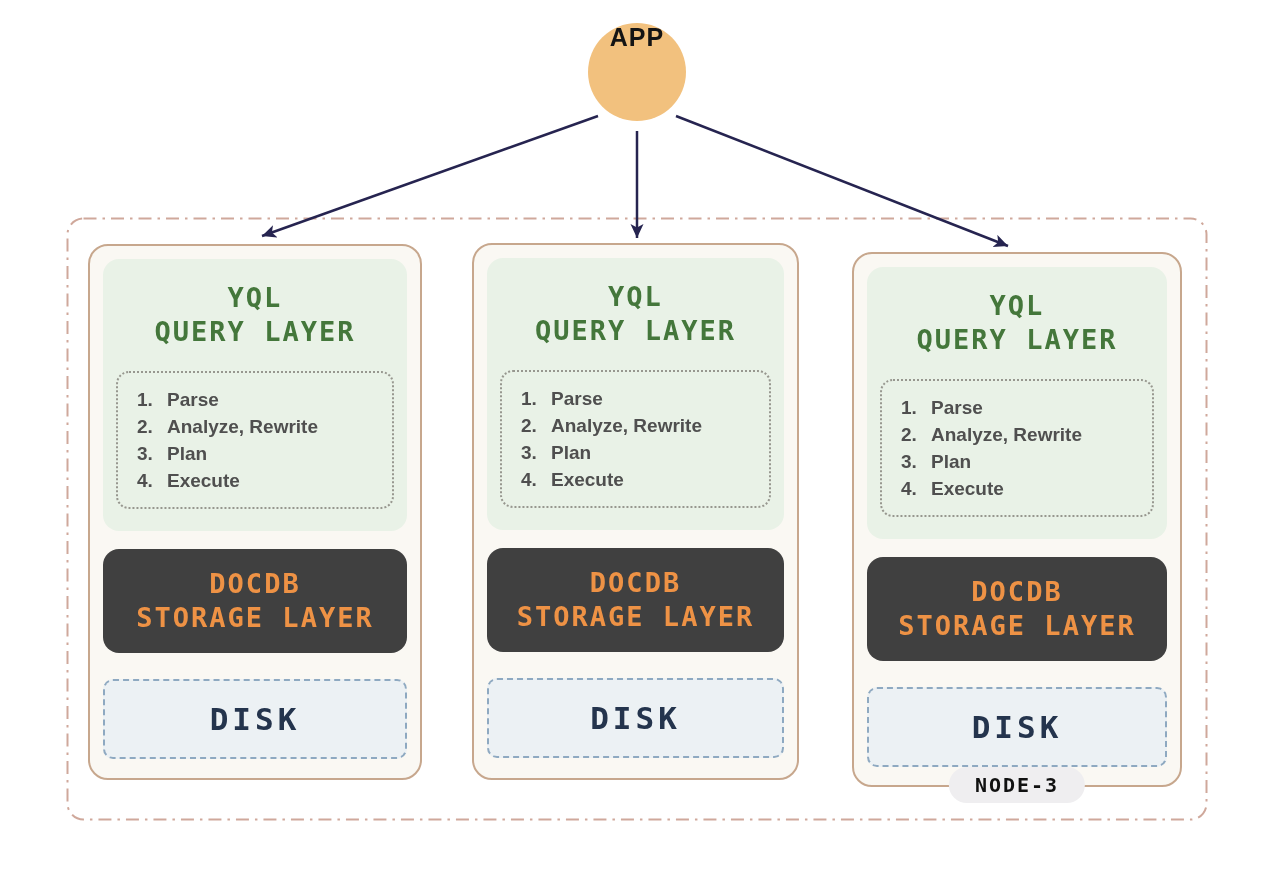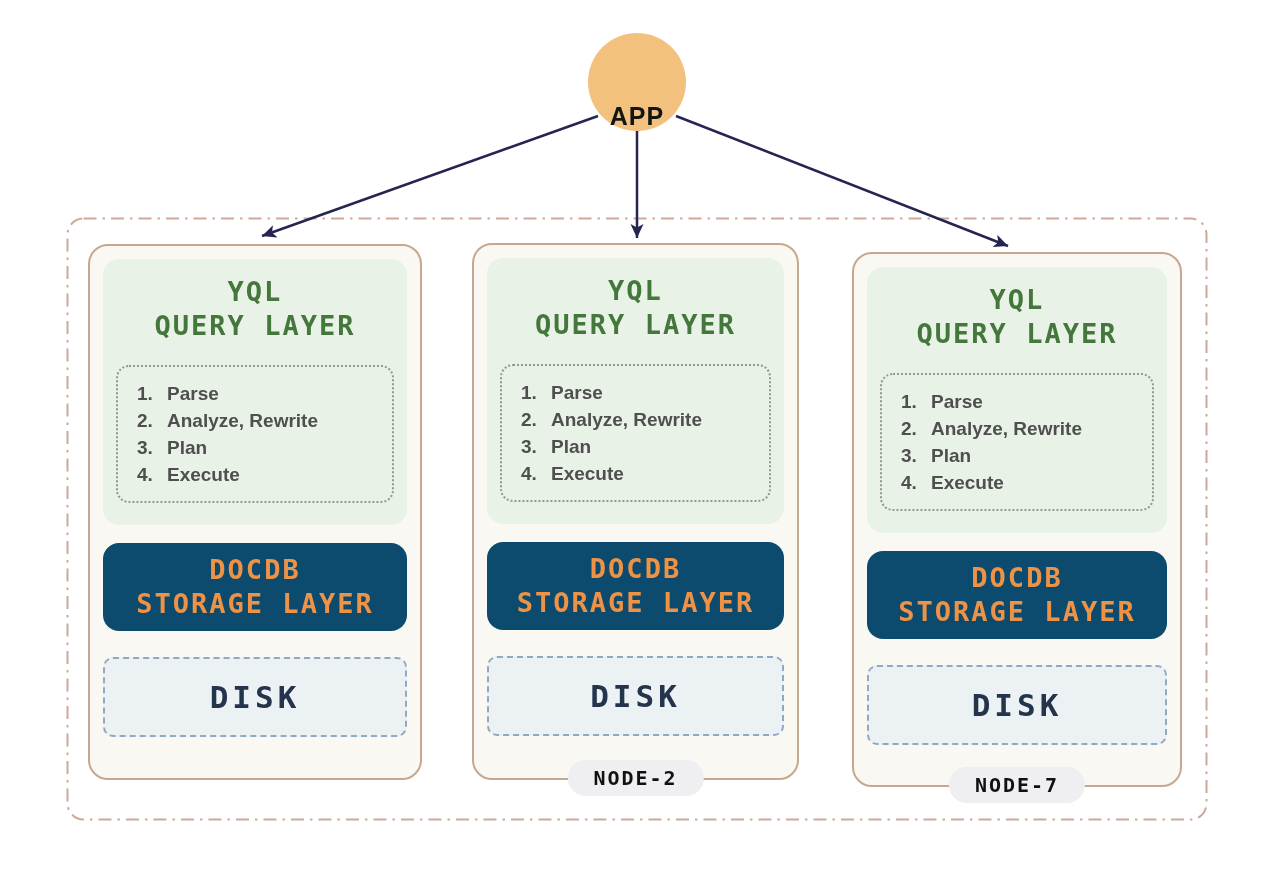--- a/index.html
+++ b/index.html
@@ -8,23 +8,23 @@
     width:1284px;height:884px;
     background:#ffffff;
     font-family:"Liberation Sans",sans-serif;
     overflow:hidden;
   }
   .connector-layer{
     position:absolute;left:0;top:0;width:1284px;height:884px;
     pointer-events:none;z-index:5;
   }
   .app-circle{
-    position:absolute;left:588px;top:33px;width:98px;height:98px;
+    position:absolute;left:588px;top:23px;width:98px;height:98px;
     border-radius:50%;background:#F2C17E;
-    display:flex;align-items:flex-end;justify-content:center;
+    display:flex;align-items:flex-start;justify-content:center;
     z-index:2;
   }
   .app-circle span{
     font-weight:bold;font-size:25px;letter-spacing:1px;color:#141414;
     font-family:"Liberation Sans",sans-serif;
   }
   .node{
     position:absolute;
     background:#FAF8F3;
     border:2px solid #C7A78D;
@@ -33,21 +33,21 @@
     display:flex;flex-direction:column;
     padding:13px 13px 0 13px;
     z-index:1;
   }
   .node-1{left:88px;top:244px;width:334px;height:536px;}
   .node-2{left:472px;top:243px;width:327px;height:537px;}
   .node-3{left:852px;top:252px;width:330px;height:535px;}
   .yql-section{
     background:#E9F2E7;
     border-radius:16px;
-    padding:16px 13px 22px 13px;
+    padding:22px 13px 22px 13px;
   }
   .section-title{
     text-align:center;
     font-family:"DejaVu Sans Mono",monospace;
     font-weight:bold;font-size:27px;line-height:34px;
     letter-spacing:2px;
   }
   .yql-section .section-title{color:#44773B;}
   .steps-box{
     margin:22px auto 0 auto;
@@ -57,23 +57,23 @@
   }
   .step-row{
     display:flex;
     font-weight:bold;font-size:19px;line-height:27px;
     color:#4F4F4F;
     font-family:"Liberation Sans",sans-serif;
   }
   .step-num{width:30px;flex:0 0 30px;text-align:left;padding-left:4px;}
   .docdb-section{
     margin-top:18px;
-    background:#0c4a6e;
+    background:#404040;
     border-radius:16px;
-    padding:10px 6px;
+    padding:18px 6px;
   }
   .docdb-section .section-title{color:#EE9245;}
   .disk-box{
     margin-top:26px;
     background:#ECF1F4;
     border:2px dashed #8EA9C1;
     border-radius:10px;
     height:80px;box-sizing:border-box;
     display:flex;align-items:center;justify-content:center;
     font-family:"DejaVu Sans Mono",monospace;
@@ -175,21 +175,20 @@
     </div>
     <div class="docdb-section">
       <div class="section-title">
         <div>DOCDB</div>
         <div>STORAGE LAYER</div>
       </div>
     </div>
     <div class="disk-box">
       <span>DISK</span>
     </div>
-    <div class="node-pill">NODE-2</div>
   </div>
 
   <div class="node node-3">
     <div class="yql-section">
       <div class="section-title">
         <div>YQL</div>
         <div>QUERY LAYER</div>
       </div>
       <div class="steps-box">
         <div class="step-row">
@@ -212,16 +211,16 @@
     </div>
     <div class="docdb-section">
       <div class="section-title">
         <div>DOCDB</div>
         <div>STORAGE LAYER</div>
       </div>
     </div>
     <div class="disk-box">
       <span>DISK</span>
     </div>
-    <div class="node-pill">NODE-7</div>
+    <div class="node-pill">NODE-3</div>
   </div>
 
 </div>
 
 </body></html>

